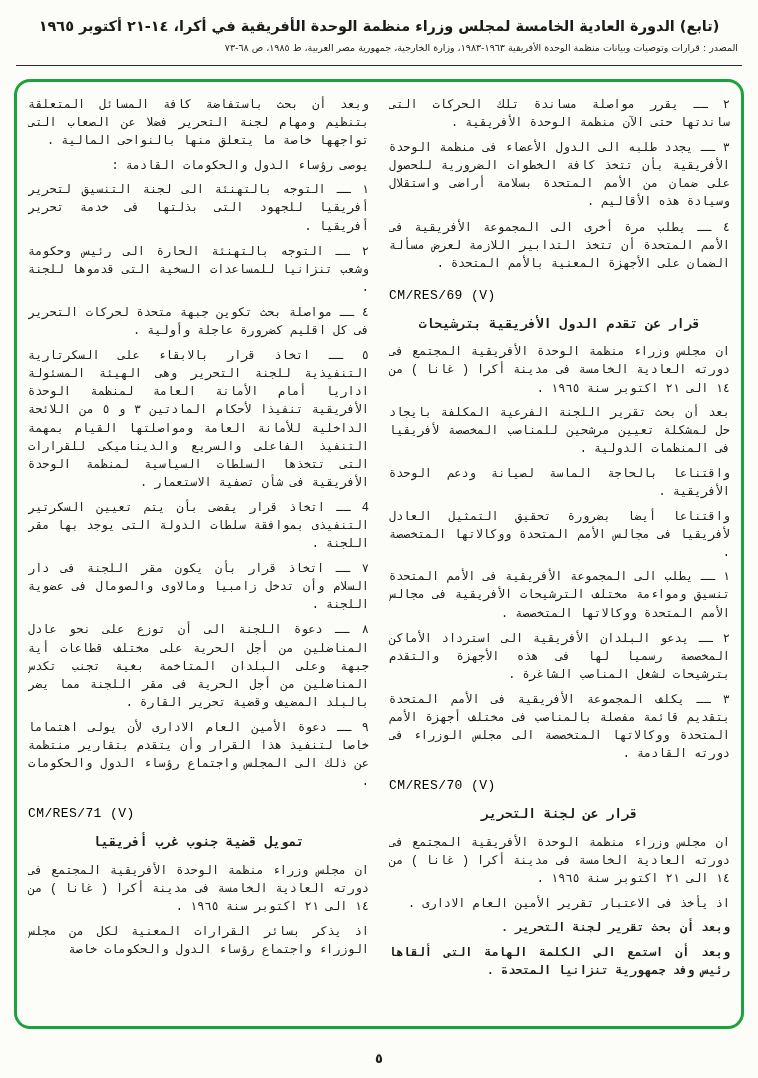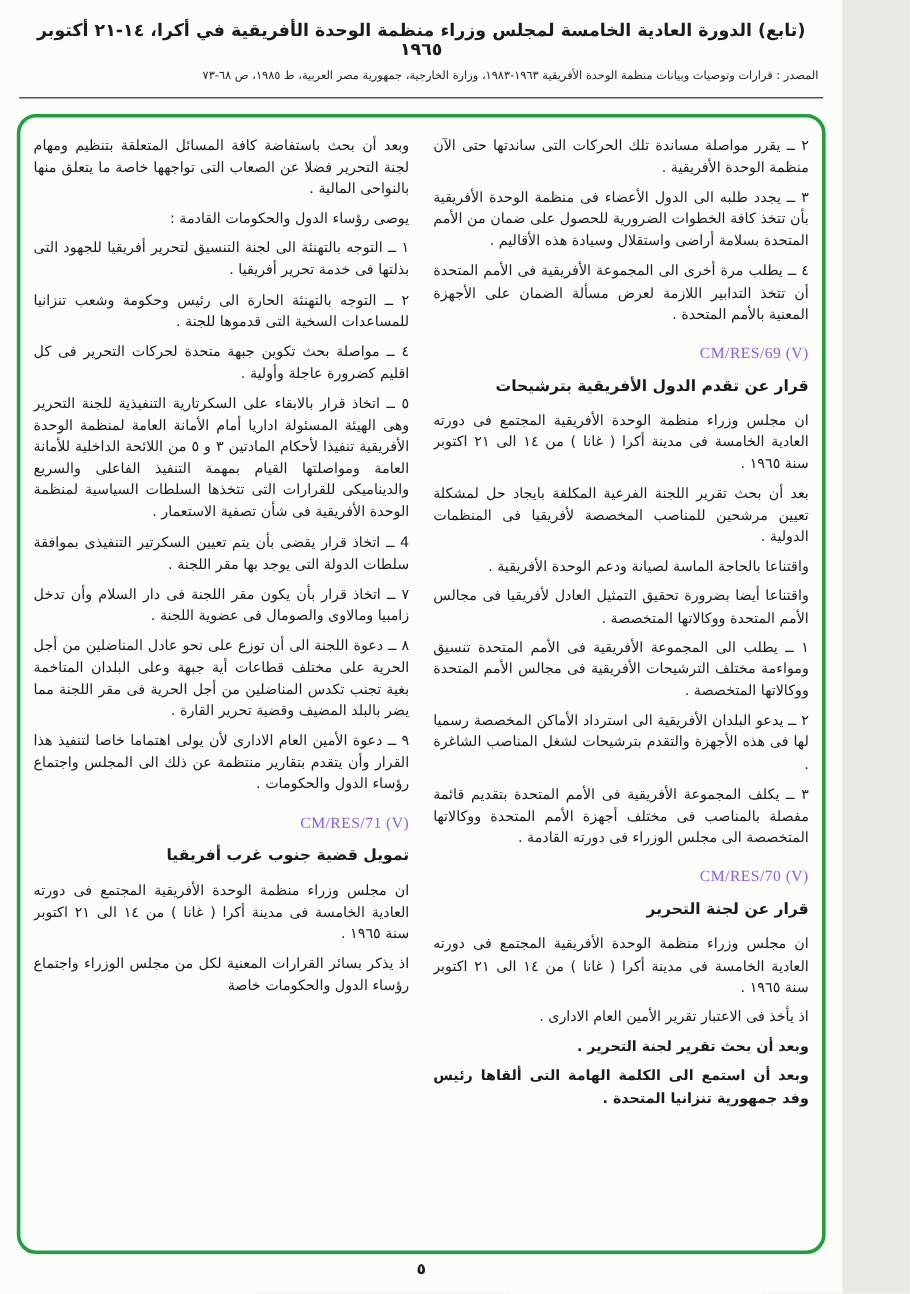--- a/index.html
+++ b/index.html
@@ -5,21 +5,21 @@
   html, body { margin: 0; padding: 0; }
   body {
     width: 758px; height: 1078px;
     background: #e9e9e4;
     font-family: "DejaVu Sans", sans-serif;
     color: #1b1b1b;
     overflow: hidden;
   }
   .page {
     position: relative;
-    width: 702px; height: 1078px;
+    width: 758px; height: 1078px;
     box-sizing: border-box;
     background: #fcfcf8;
     padding: 16px 10px 0;
   }
   
   .header { direction: rtl; }
   .header-title {
     text-align: center;
     font-weight: bold;
     font-size: 14.5px;
@@ -55,34 +55,34 @@
     height: 100%;
   }
   .col {
     flex: 1 1 0;
     direction: rtl;
     text-align: justify;
     font-size: 11.9px;
     line-height: 1.52;
     overflow: hidden;
   }
-  .col p { margin: 0 0 6.5px; }
+  .col p { margin: 0 0 6.5px; font-family: Liberation Mono, monospace; }
   .col p.num { margin-bottom: 7px; }
   .ref {
     direction: ltr;
-    text-align: right;
+    text-align: left;
     font-family: "Liberation Serif", serif;
     font-size: 13px;
     letter-spacing: 0.4px;
     margin: 13px 0 9px !important;
-    color: #8b5cf6;
+    color: #000000;
   }
   .res-title {
     font-weight: bold;
-    text-align: right;
+    text-align: center;
     font-size: 13px;
     margin: 2px 0 9px !important;
   }
   .emph { font-weight: bold; }
   
   .pageno {
     position: absolute;
     bottom: 12px; left: 0; right: 0;
     text-align: center;
     font-weight: bold;

